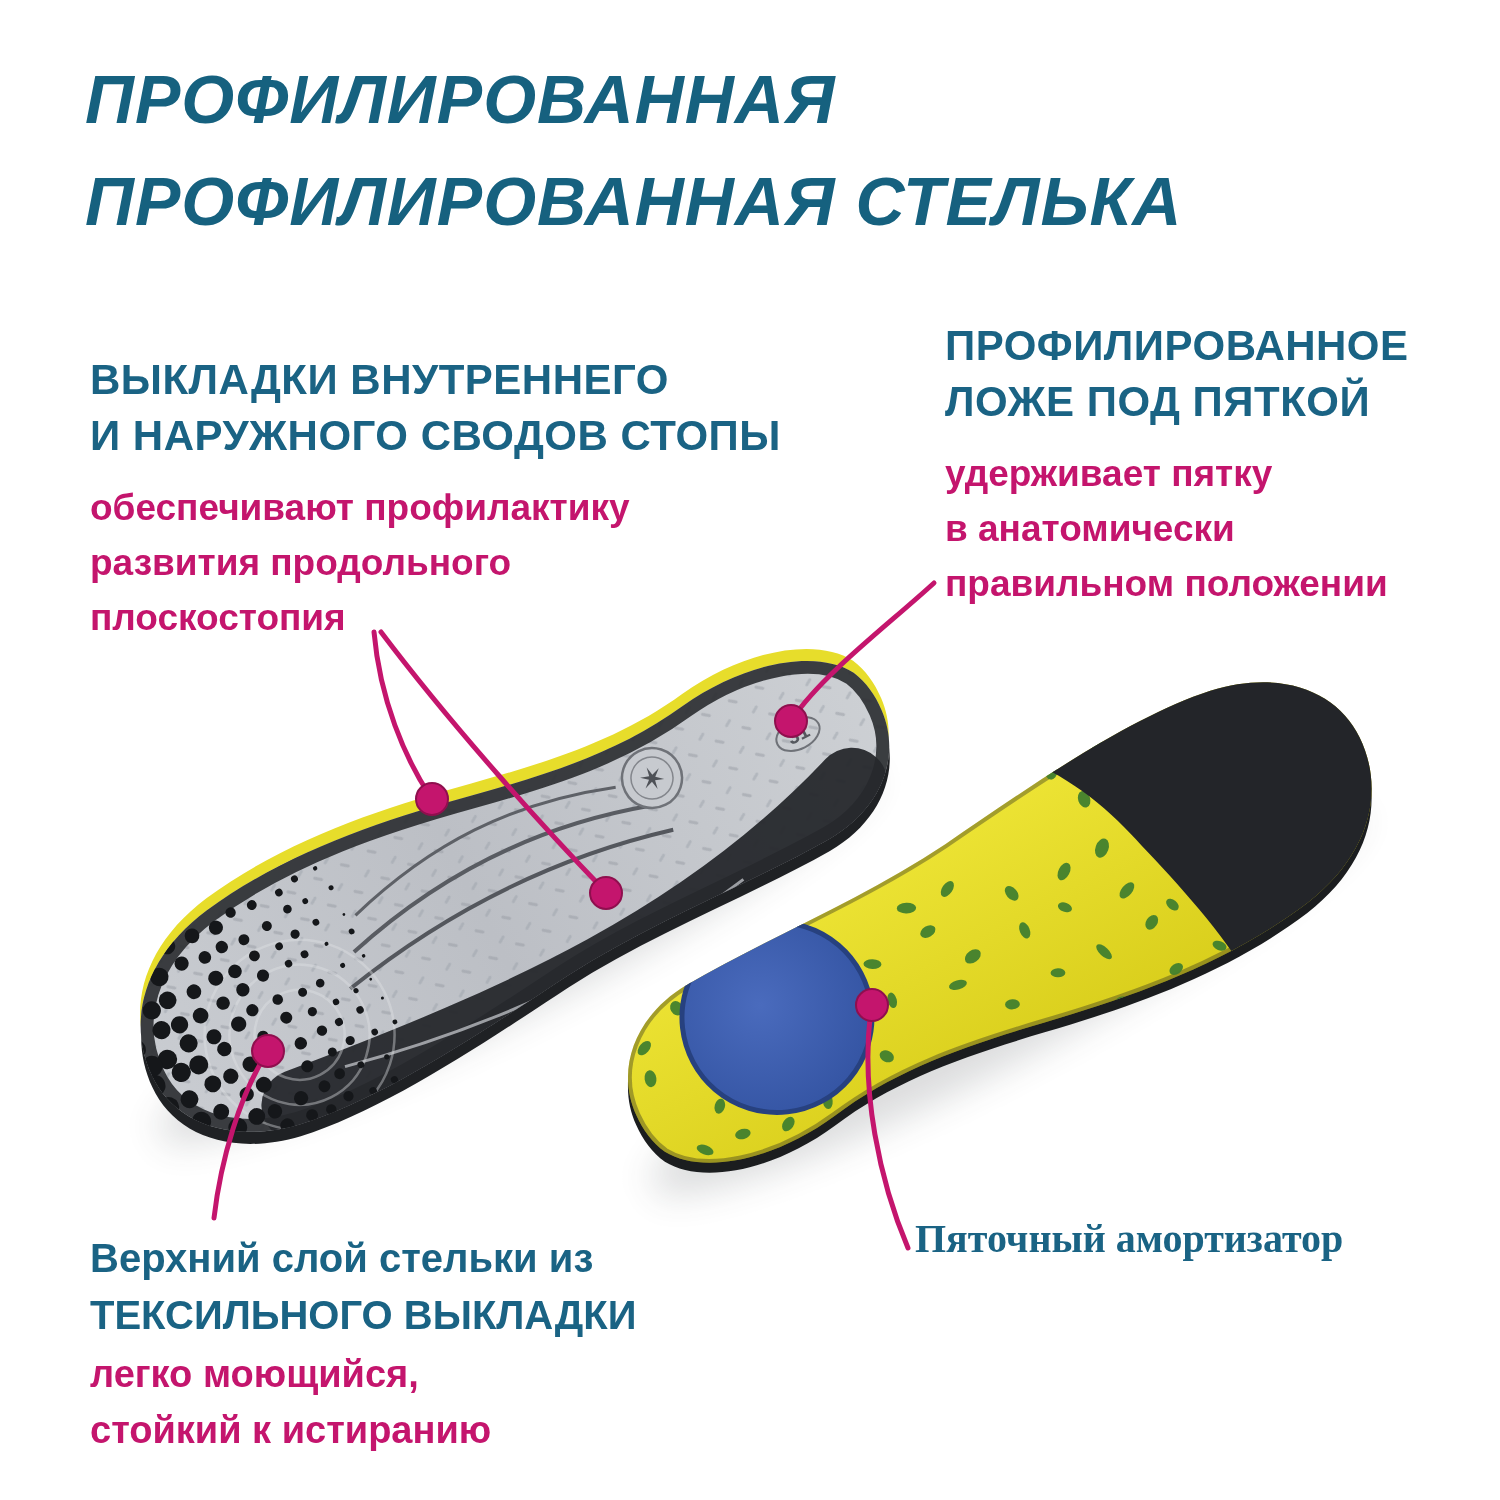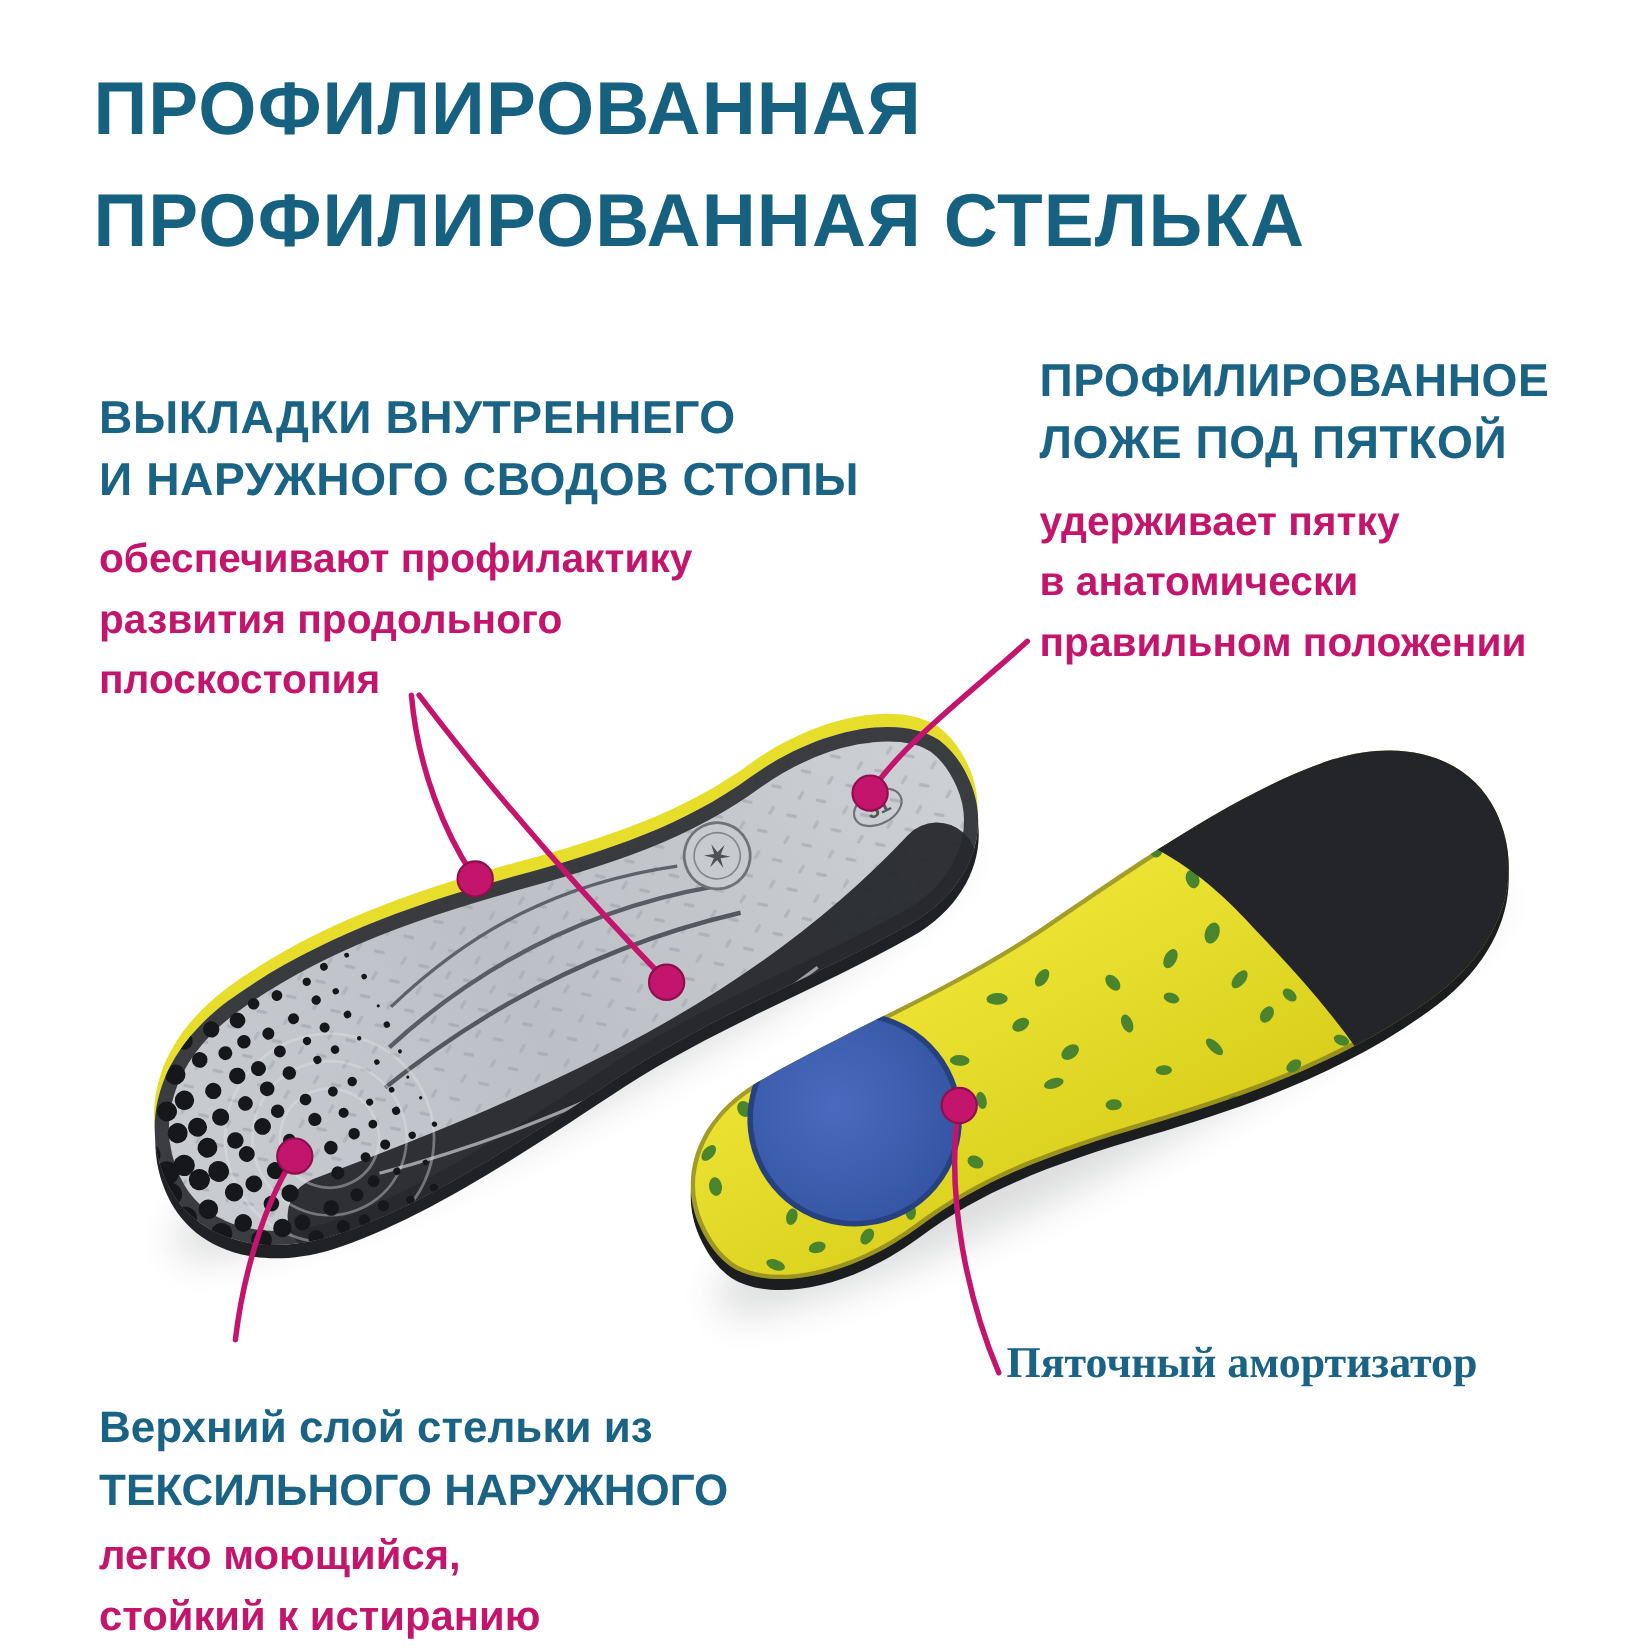--- a/index.html
+++ b/index.html
@@ -12,21 +12,21 @@
   .callout{position:absolute;}
   .co-heading{font-weight:700;color:#1a6384;}
   .co-heading span,.co-desc span{display:block;}
   .co-desc{font-weight:700;color:#c4156d;margin-top:16px;}
   .top .co-heading{font-size:42px;line-height:56px;letter-spacing:.5px;}
   .top .co-desc{font-size:37px;line-height:55px;}
   .bottom .co-heading{font-size:40px;line-height:57px;}
   .bottom .co-desc{font-size:38px;line-height:56px;margin-top:2px;}
   .block-arch{left:90px;top:352px;}
   .block-heel{left:945px;top:318px;}
-  .block-textile{left:90px;top:1270px;}
+  .block-textile{left:90px;top:1230px;}
   .block-shock{left:915px;top:1210px;font-family:Liberation Serif, serif;}
 </style>
 </head>
 <body>
 
 <div id="canvas">
 
   <svg id="scene" width="1500" height="1500" viewBox="0 0 1500 1500">
     <defs>
       <path id="insoleShape" d="M 0,-8 C 3,-58 45,-96 105,-99 C 200,-103 300,-92 400,-102
@@ -286,21 +286,21 @@
     </g>
     <g fill="#c4156d" stroke="#8f0f4e" stroke-width="2">
       <circle cx="432" cy="799" r="16"></circle>
       <circle cx="606" cy="893" r="16"></circle>
       <circle cx="791" cy="721" r="16"></circle>
       <circle cx="268" cy="1051" r="16"></circle>
       <circle cx="872" cy="1005" r="16"></circle>
     </g>
   </svg>
 
-  <h1 class="title" style="margin:0;">
+  <h1 class="title" style="margin:0;font-style:italic;">
     <span>ПРОФИЛИРОВАННАЯ</span>
     <span>ПРОФИЛИРОВАННАЯ СТЕЛЬКА</span>
   </h1>
 
   <div class="callout top block-arch">
     <div class="co-heading">
       <span>ВЫКЛАДКИ ВНУТРЕННЕГО</span>
       <span>И НАРУЖНОГО СВОДОВ СТОПЫ</span>
     </div>
     <div class="co-desc">
@@ -318,21 +318,21 @@
     <div class="co-desc">
       <span>удерживает пятку</span>
       <span>в анатомически</span>
       <span>правильном положении</span>
     </div>
   </div>
 
   <div class="callout bottom block-textile">
     <div class="co-heading">
       <span>Верхний слой стельки из</span>
-      <span>ТЕКСИЛЬНОГО НАРУЖНОГО</span>
+      <span>ТЕКСИЛЬНОГО ВЫКЛАДКИ</span>
     </div>
     <div class="co-desc">
       <span>легко моющийся,</span>
       <span>стойкий к истиранию</span>
     </div>
   </div>
 
   <div class="callout bottom block-shock">
     <div class="co-heading">
       <span>Пяточный амортизатор</span>

